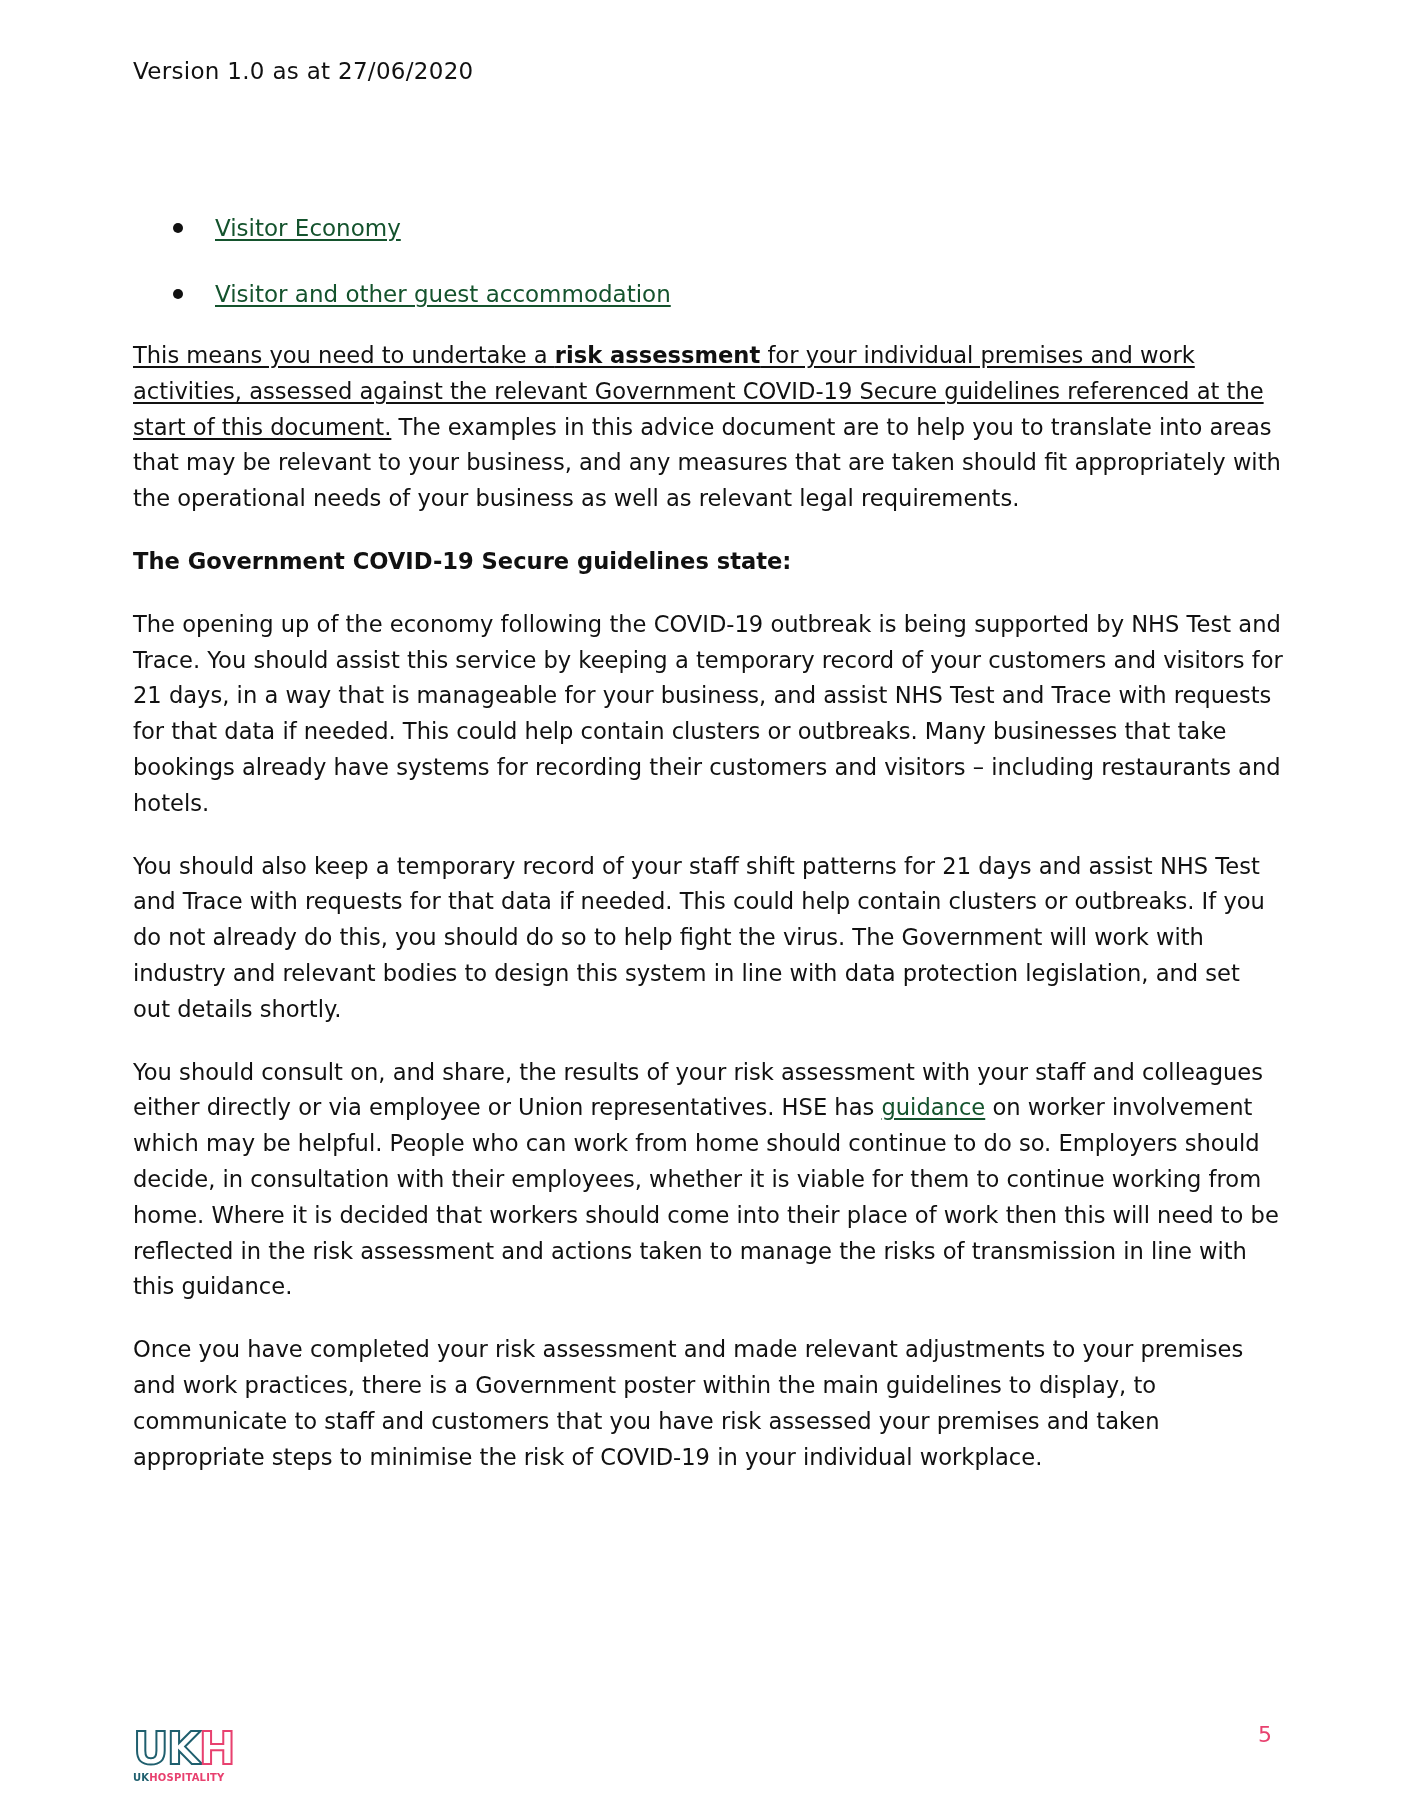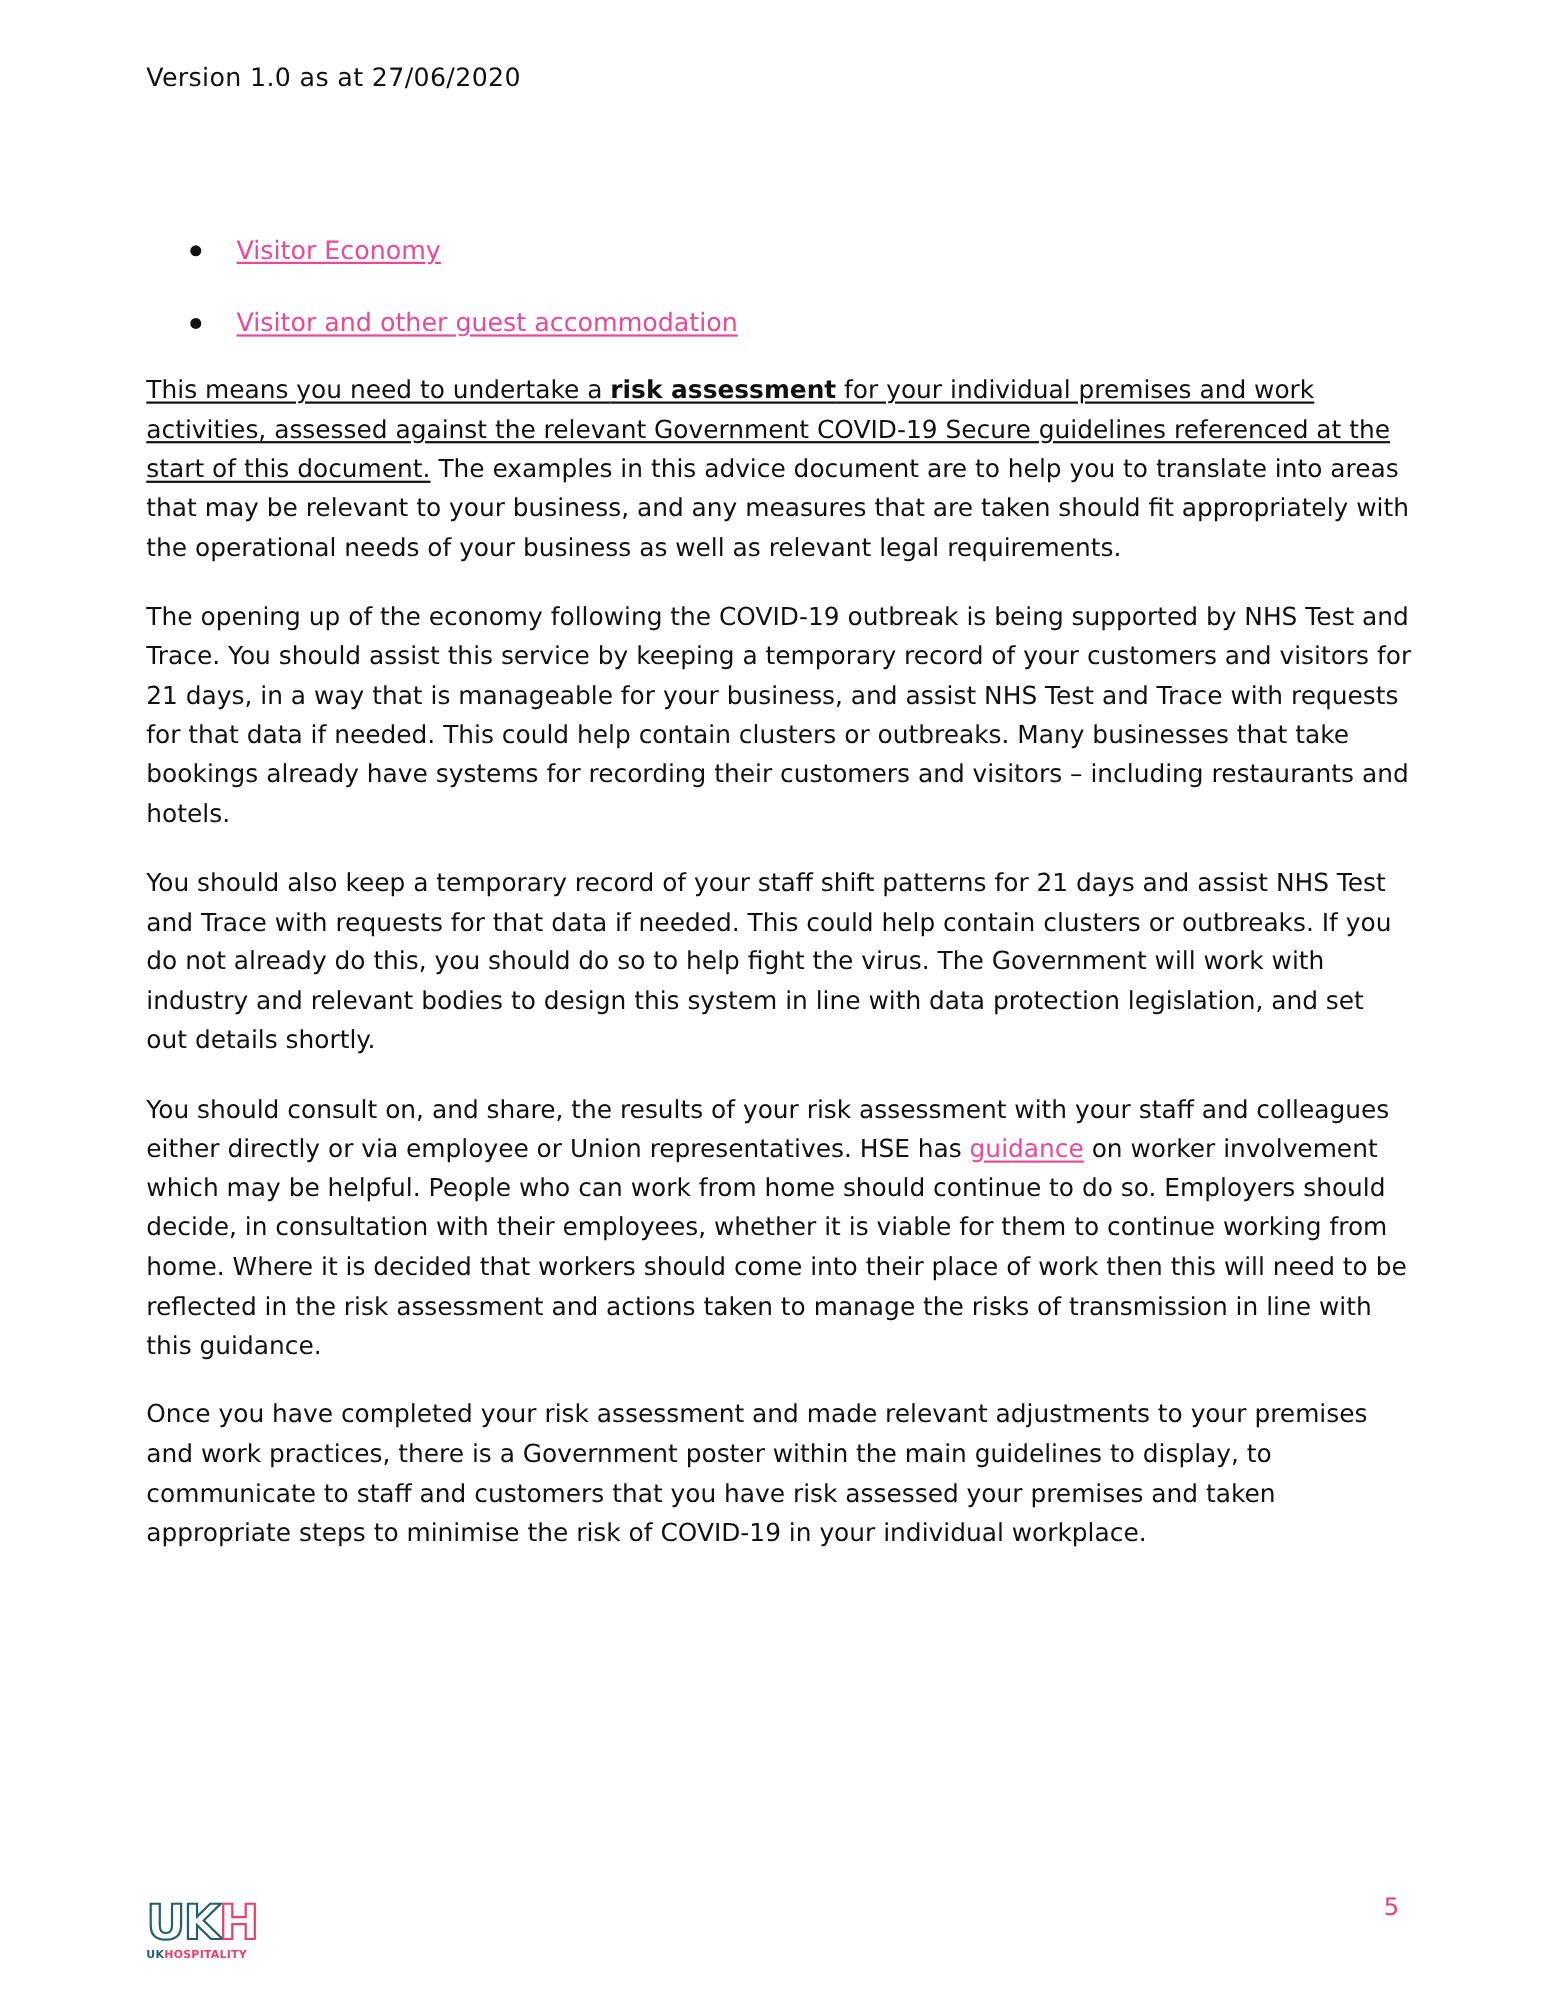--- a/index.html
+++ b/index.html
@@ -2,21 +2,21 @@
 <html><head>
 <meta charset="utf-8">
 <style>
   html, body { margin: 0; padding: 0; background: #ffffff; }
   body { width: 1406px; height: 1819px; position: relative; overflow: hidden;
          font-family: "DejaVu Sans", sans-serif; color: #111111; }
   .header { position: absolute; left: 133px; top: 58px; font-size: 23px; letter-spacing: 0.3px; }
   .bullets { position: absolute; left: 133px; top: 208px; margin: 0; padding: 0; list-style: none; }
   .bullets li { position: relative; padding-left: 82px; height: 66px; font-size: 23px; line-height: 40px; }
   .bullets .dot { position: absolute; left: 40px; top: 15px; width: 10px; height: 10px; border-radius: 50%; background: #111; }
-  a.link { color: #ec4899; text-decoration: underline; text-underline-offset: 3px; }
+  a.link { color: #14532d; text-decoration: underline; text-underline-offset: 3px; }
   .content { position: absolute; left: 133px; top: 338px; width: 1150px; font-size: 22.6px; line-height: 35.8px; }
   .content p { margin: 0 0 27px 0; }
   .content h3 { margin: 0 0 27px 0; font-size: 22.6px; font-weight: bold; line-height: 35.8px; }
   .u { text-decoration: underline; text-underline-offset: 3px; text-align: center; }
   .footer-logo { position: absolute; left: 133px; top: 1730px; width: 85px; }
   .logo-mark { display: flex; align-items: flex-end; height: 38px; }
   .logo-mark span { font-weight: bold; font-size: 44px; line-height: 38px; letter-spacing: -2px; }
   .logo-mark .uk { color: #ffffff; -webkit-text-stroke: 2px #1f5f6e; }
   .logo-mark .h { color: #ffffff; -webkit-text-stroke: 2px #e8416f; }
   .logo-text { font-size: 10px; font-weight: bold; margin-top: 4px; letter-spacing: 0.2px; }
@@ -36,20 +36,21 @@
   </li>
   <li>
     <span class="dot"></span>
     <a class="link" href="#">Visitor and other guest accommodation</a>
   </li>
 </ul>
 
 <div class="content">
   <p><span class="u">This means you need to undertake a </span><b class="u">risk assessment</b><span class="u"> for your individual premises and work activities, assessed against the relevant Government COVID-19 Secure guidelines referenced at the start of this document.</span><span> The examples in this advice document are to help you to translate into areas that may be relevant to your business, and any measures that are taken should fit appropriately with the operational needs of your business as well as relevant legal requirements.</span></p>
 
+  <h3>The Government COVID-19 Secure guidelines state:</h3>
 
   <p>The opening up of the economy following the COVID-19 outbreak is being supported by NHS Test and Trace. You should assist this service by keeping a temporary record of your customers and visitors for 21 days, in a way that is manageable for your business, and assist NHS Test and Trace with requests for that data if needed. This could help contain clusters or outbreaks. Many businesses that take bookings already have systems for recording their customers and visitors – including restaurants and hotels.</p>
   <p>You should also keep a temporary record of your staff shift patterns for 21 days and assist NHS Test and Trace with requests for that data if needed. This could help contain clusters or outbreaks.  If you do not already do this, you should do so to help fight the virus.  The Government will work with industry and relevant bodies to design this system in line with data protection legislation, and set out details shortly.</p>
   <p><span>You should consult on, and share, the results of your risk assessment with your staff and colleagues either directly or via employee or Union representatives. HSE has </span><a class="link" href="#">guidance</a><span> on worker involvement which may be helpful. People who can work from home should continue to do so. Employers should decide, in consultation with their employees, whether it is viable for them to continue working from home. Where it is decided that workers should come into their place of work then this will need to be reflected in the risk assessment and actions taken to manage the risks of transmission in line with this guidance.</span></p>
   <p>Once you have completed your risk assessment and made relevant adjustments to your premises and work practices, there is a Government poster within the main guidelines to display, to communicate to staff and customers that you have risk assessed your premises and taken appropriate steps to minimise the risk of COVID-19 in your individual workplace.</p>
 </div>
 
 <div class="footer-logo">
   <div class="logo-mark">
     <span class="uk">UK</span>

